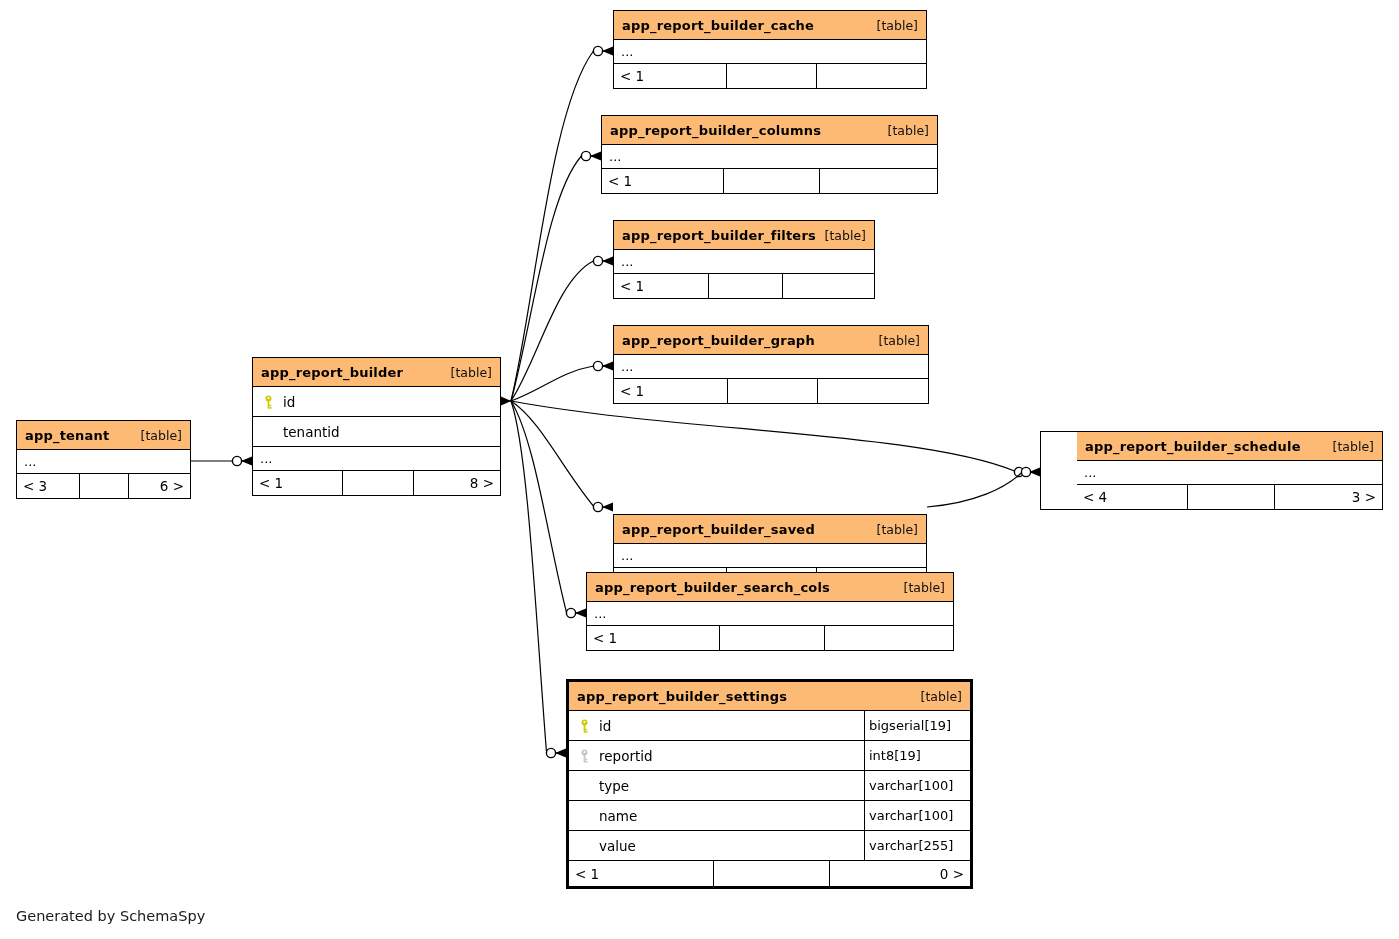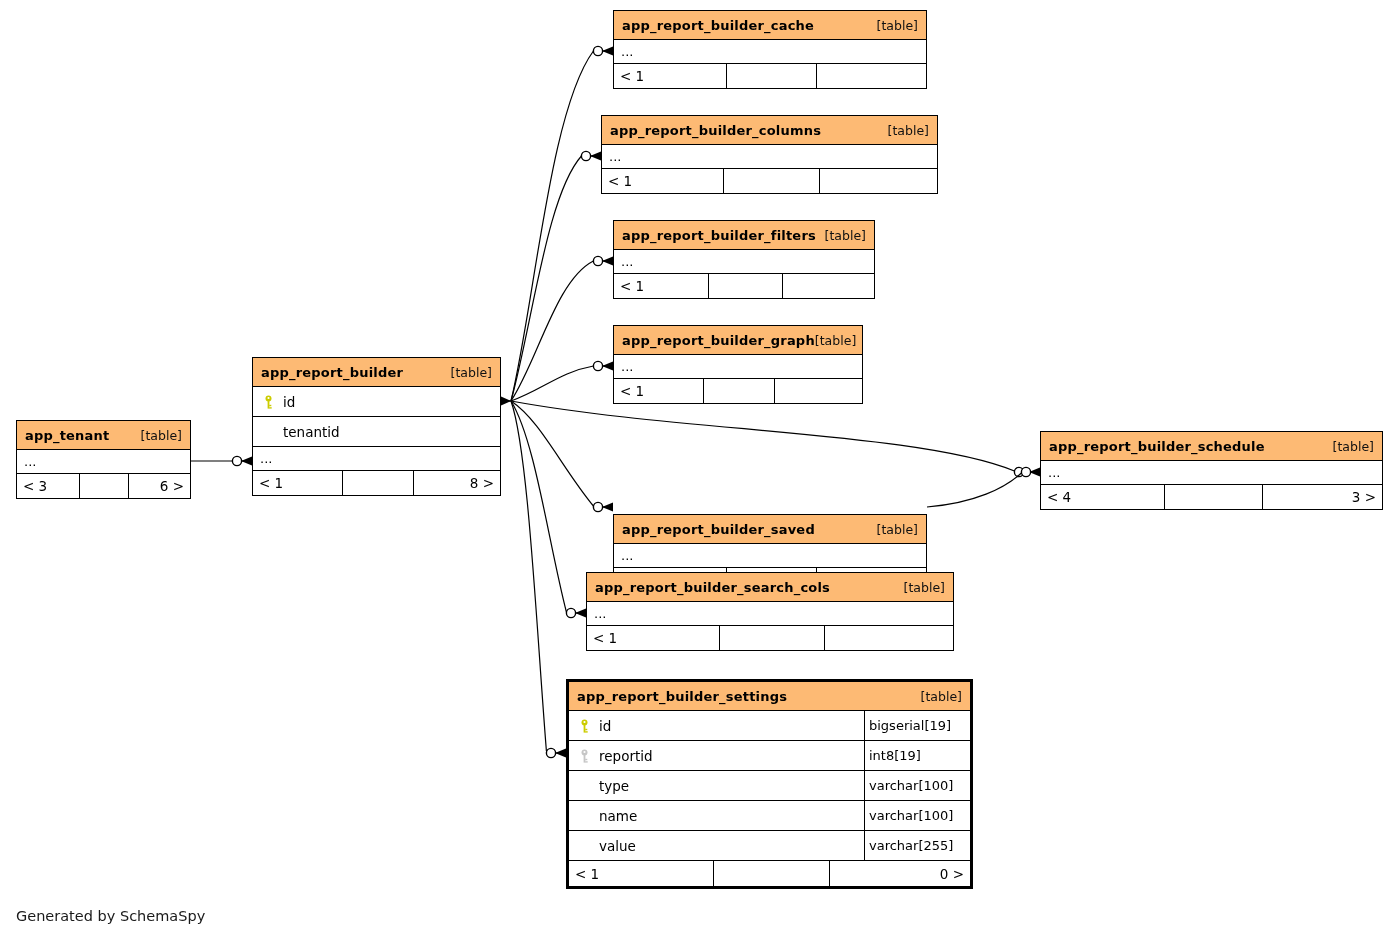--- a/index.html
+++ b/index.html
@@ -150,35 +150,35 @@
         </div>
         <div class="row dots">
           <span class="lbl">...</span>
         </div>
         <div class="ftr">
           <span class="fl">&lt; 1</span>
           <span class="fc"></span>
           <span class="fr"></span>
         </div>
       </div>
-      <div class="tbl" style="left: 613px; top: 325px; width: 250px;">
+      <div class="tbl" style="left: 613px; top: 325px; width: 316px;">
         <div class="hdr">
           <span class="tname">app_report_builder_graph</span>
           <span class="ttag">[table]</span>
         </div>
         <div class="row dots">
           <span class="lbl">...</span>
         </div>
         <div class="ftr">
           <span class="fl">&lt; 1</span>
           <span class="fc"></span>
           <span class="fr"></span>
         </div>
       </div>
-      <div class="tbl" style="left: 1040px; top: 431px; width: 343px;">
+      <div class="tbl" style="left: 1040px; top: 431px; width: 343px; padding-left: 36px;">
         <div class="hdr">
           <span class="tname">app_report_builder_schedule</span>
           <span class="ttag">[table]</span>
         </div>
         <div class="row dots">
           <span class="lbl">...</span>
         </div>
         <div class="ftr">
           <span class="fl">&lt; 4</span>
           <span class="fc"></span>

